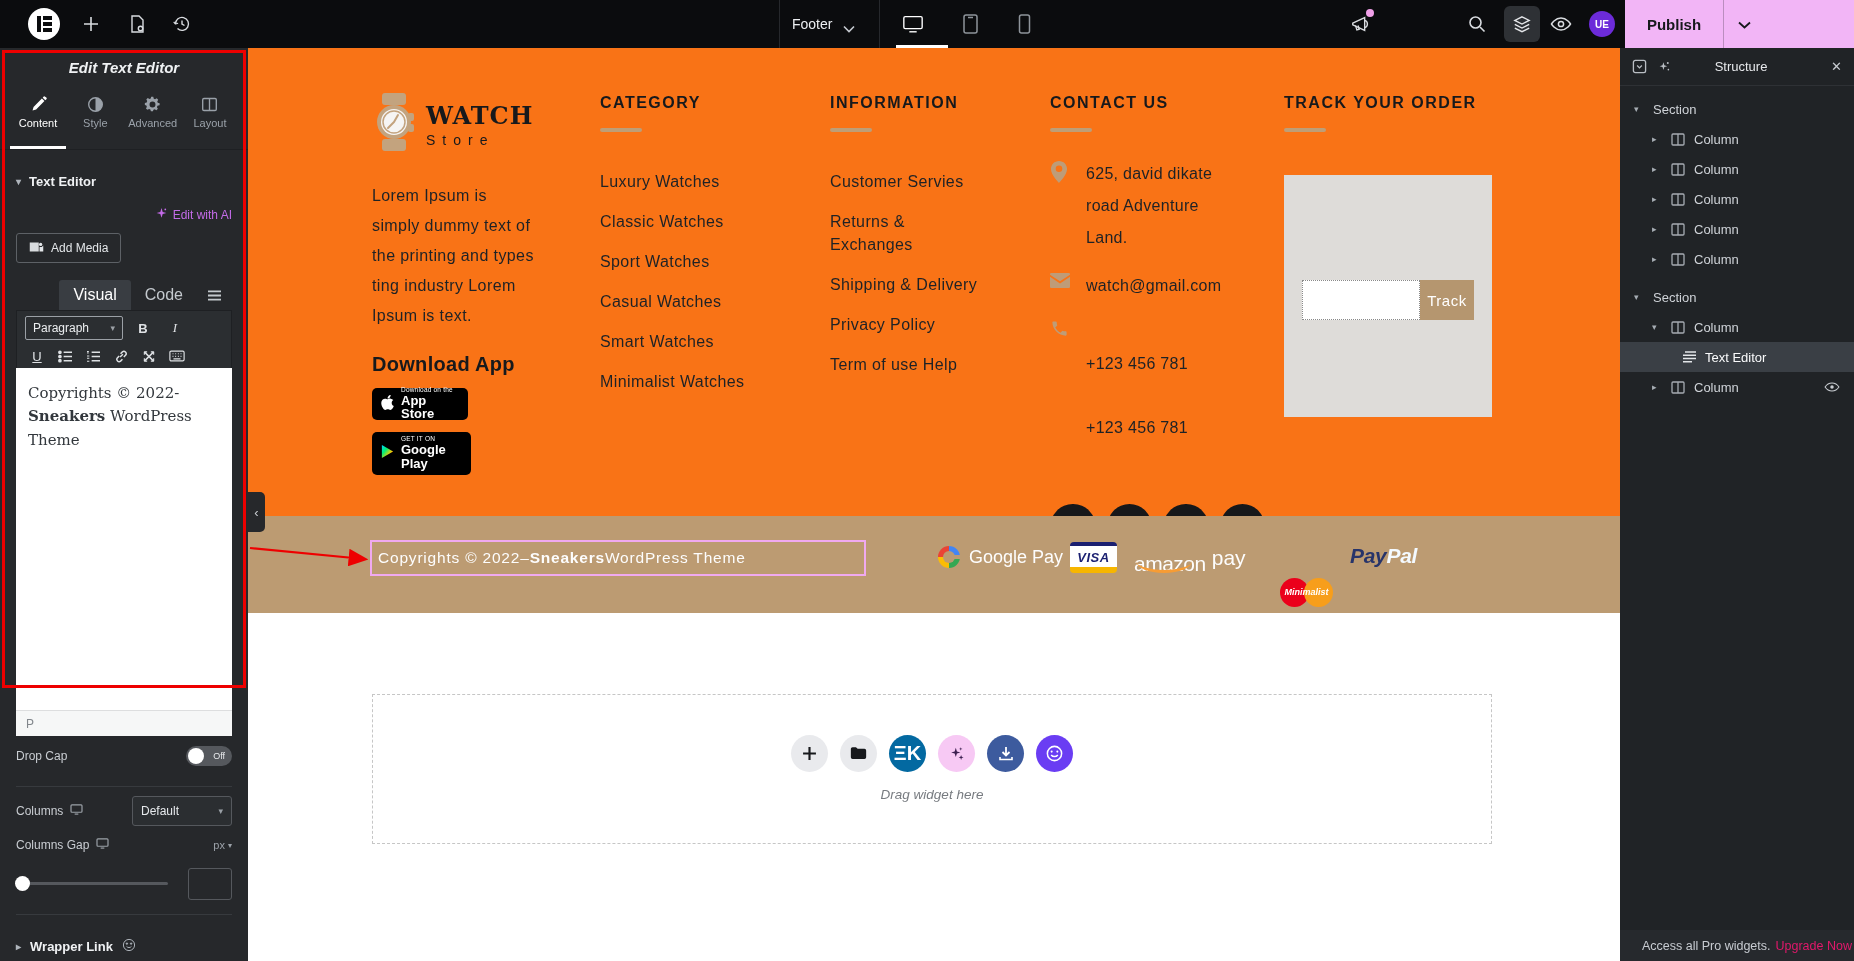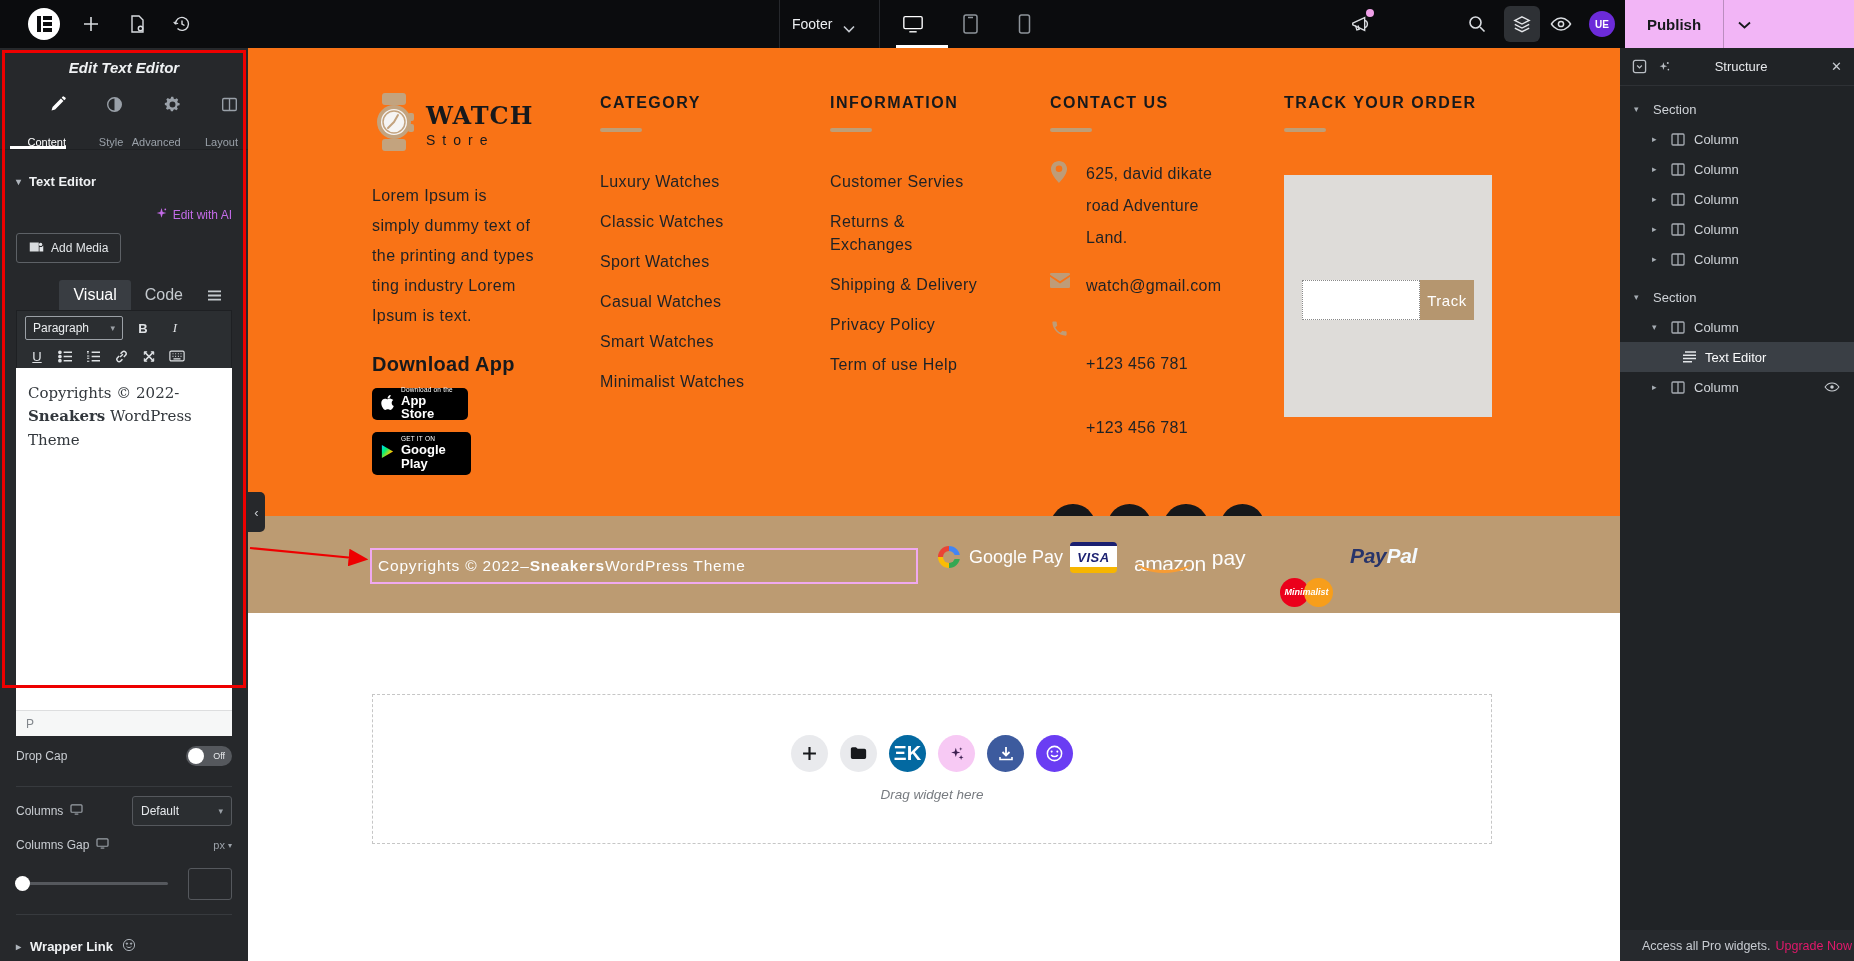--- a/index.html
+++ b/index.html
@@ -33,21 +33,21 @@
              display:flex; align-items:center; cursor:pointer; }
   .publish .plabel { width:98px; text-align:center; color:#17191C; font-size:15px; font-weight:bold; }
   .publish .pdiv { width:1px; height:48px; background:rgba(23,25,28,.25); }
   .publish .pchev { margin-left:14px; color:#17191C; }
 
   
   .lpanel { position:absolute; left:0; top:48px; width:248px; height:913px; background:#26282B; z-index:20; }
   .lp-title { height:40px; line-height:40px; text-align:center; color:#F0F2F4; font-size:15px; font-weight:bold;font-style:italic; }
   .lp-tabs { display:flex; justify-content:space-between; padding:0 10px; height:62px; position:relative;
              border-bottom:1px solid #1E2023; }
-  .lp-tab { width:56px; display:flex; flex-direction:column; align-items:flex-end; gap:21px; padding-top:8px;
+  .lp-tab { width:56px; display:flex; flex-direction:column; align-items:center; gap:2px; padding-top:8px;
             color:#9AA1A9; font-size:11px; cursor:pointer; position:relative; }
   .lp-tab.active { color:#fff; }
   .lp-tab.active::after { content:""; position:absolute; left:0; bottom:0; width:56px; height:3px; background:#fff; }
   .lp-section { display:flex; align-items:center; gap:8px; padding:24px 16px 4px; color:#F0F2F4;
                 font-size:13px; font-weight:bold; cursor:pointer; }
   .lp-section .car { color:#AEB4BB; font-size:10px; }
   .ai-row { display:flex; justify-content:flex-end; align-items:center; gap:5px; padding:14px 16px 10px;
             color:#C36BE8; font-size:12px; cursor:pointer; }
   .addmedia { margin-left:16px; display:inline-flex; align-items:center; gap:7px; height:30px; padding:0 12px;
               border:1px solid #5D6166; border-radius:3px; color:#E3E6E9; font-size:12px; cursor:pointer; }
@@ -118,21 +118,21 @@
   .soc { width:47px; height:47px; border-radius:50%; background:#17181A; color:#fff;
          display:flex; align-items:center; justify-content:center; cursor:pointer; }
   .soc .pin { font-size:24px; font-weight:bold; font-family:"DejaVu Serif","Liberation Serif",serif; }
   .soc .fb  { font-size:26px; font-weight:bold; font-family:"DejaVu Serif","Liberation Serif",serif; }
   .track-box { position:absolute; left:1036px; top:127px; width:208px; height:242px; background:#DEDCD9; }
   .track-input { position:absolute; left:18px; top:105px; width:118px; height:40px; background:#fff;
                  border:1px dotted #8A8A8A; outline:none; font-size:14px; padding:0 8px; }
   .track-btn { position:absolute; left:136px; top:105px; width:54px; height:40px; background:#B5966F;
                color:#fff; font-size:15px; border:none; cursor:pointer; letter-spacing:.5px; }
   .bottombar { position:absolute; left:0; top:468px; width:1372px; height:97px; background:#BC9B72; }
-  .copybox { position:absolute; left:122px; top:32px; width:548px; height:36px;
+  .copybox { position:absolute; left:122px; top:24px; width:496px; height:36px;
              border:2px solid #F0A9F0; display:flex; align-items:center; padding-left:6px;
              color:#FDFDFD; font-size:15.5px; letter-spacing:.8px; }
   .pay { position:absolute; display:flex; align-items:center; color:#fff; }
   .gpay-g { width:22px; height:22px; border-radius:50%;
             background:conic-gradient(#4285F4 0 25%, #34A853 0 50%, #FBBC05 0 75%, #EA4335 0); position:relative; }
   .gpay-g::after { content:""; position:absolute; left:5px; top:5px; width:12px; height:12px; border-radius:50%; background:#BC9B72; }
   .gpay-g::before { content:""; position:absolute; right:0; top:9px; width:9px; height:4px; background:#BC9B72; z-index:2; }
   .gpay-t { margin-left:9px; font-size:18px; color:#FDFDFD; }
   .visa-card { width:47px; height:31px; border-radius:4px;
                background:linear-gradient(#1A1F71 0 13%, #fff 13% 80%, #F7B600 80%);

